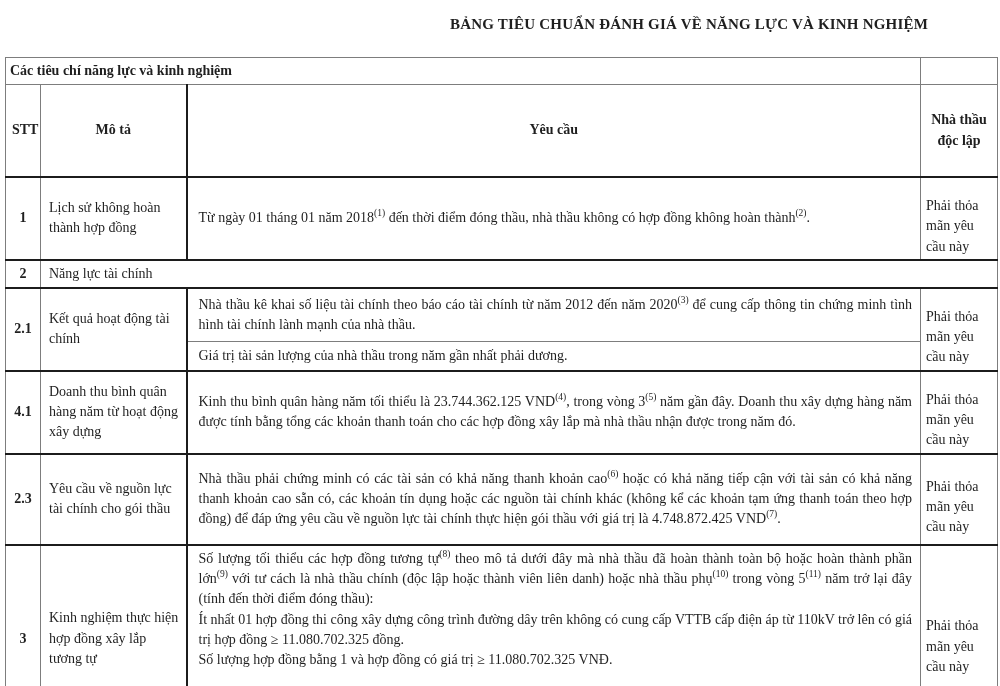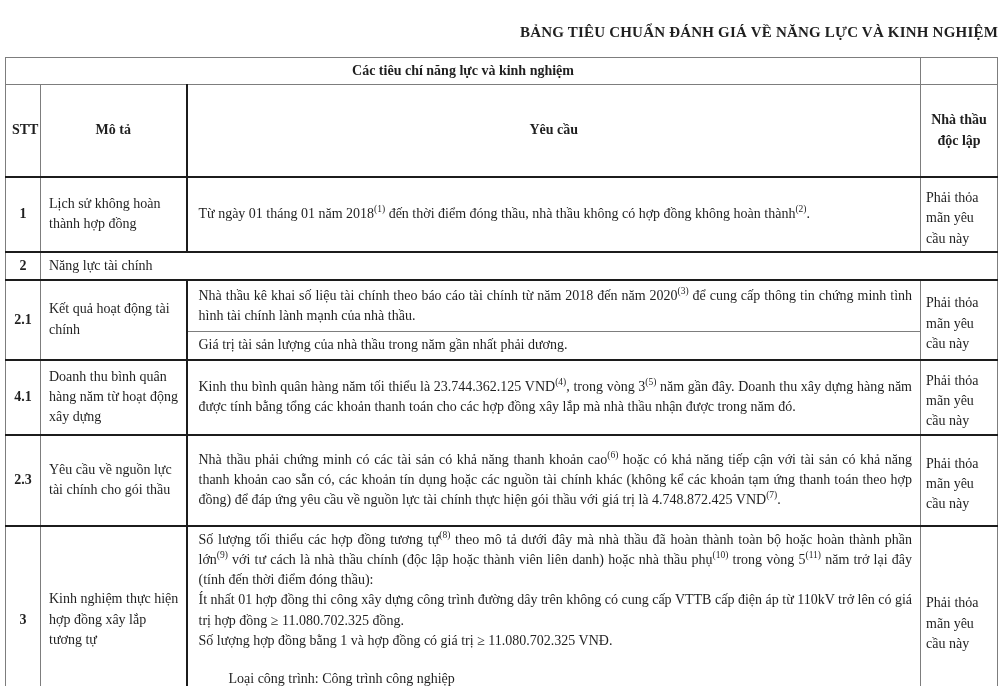--- a/index.html
+++ b/index.html
@@ -6,22 +6,22 @@
   body{
     width:1000px;height:686px;
     background:#ffffff;
     font-family:"Liberation Serif","DejaVu Serif",serif;
     color:#1f1f1f;
     position:relative;
     overflow:hidden;
   }
   .doc-title{
     position:absolute;
-    top:24px;left:450px;width:548px;
-    text-align:right;
+    top:16px;left:450px;width:548px;
+    text-align:left;
     font-weight:bold;
     font-size:15px;
     letter-spacing:.2px;
     white-space:nowrap;
   }
   table.eval{
     position:absolute;
     top:57px;left:5px;
     width:992px;
     border-collapse:collapse;
@@ -35,21 +35,21 @@
   col.c-ind{width:77px;}
   .eval td,.eval th{
     border:1px solid #7d7d7d;
     vertical-align:middle;
     padding:2px 6px;
     background:#fff;
     font-weight:normal;
   }
   tr.group-row td{
     height:24px;
-    text-align:center;
+    text-align:left;
     font-weight:bold;
     padding:1px 4px;
   }
   tr.col-head td{
     height:87px;
     text-align:center;
     font-weight:bold;
   }
   .thickL{border-left:2px solid #1c1c1c !important;}
   tr.major td{border-top:2px solid #1c1c1c;}
@@ -57,21 +57,21 @@
   td.stt{
     text-align:center;
     font-weight:bold;
     padding:2px 2px;
   }
   td.desc{padding:2px 6px 2px 8px;}
   td.req{
     text-align:justify;
     padding:3px 8px 3px 11px;
   }
-  td.ind{padding:10px 3px 2px 5px;}
+  td.ind{padding:18px 3px 2px 5px;}
   sup{font-size:9.5px;line-height:0;}
   .rowh-1{height:59px;}
   .rowh-2{height:28px;}
   .rowh-21a{height:52px;}
   .rowh-21b{height:26px;}
   .rowh-22{height:65px;}
   .rowh-23{height:91px;}
   .rowh-3{height:174px;}
   .p-indent{margin-left:30px;}
   .p-gap{margin-top:18px;}
@@ -110,21 +110,21 @@
   </tr>
 
   <tr class="major rowh-2">
     <td class="stt">2</td>
     <td class="desc" colspan="3">Năng lực tài chính</td>
   </tr>
 
   <tr class="major rowh-21a">
     <td class="stt" rowspan="2">2.1</td>
     <td class="desc" rowspan="2">Kết quả hoạt động tài chính</td>
-    <td class="req thickL"><span>Nhà thầu kê khai số liệu tài chính theo báo cáo tài chính từ năm 2018 đến năm 2020</span><sup>(3)</sup><span> để cung cấp thông tin chứng minh tình hình tài chính lành mạnh của nhà thầu.</span></td>
+    <td class="req thickL"><span>Nhà thầu kê khai số liệu tài chính theo báo cáo tài chính từ năm 2012 đến năm 2020</span><sup>(3)</sup><span> để cung cấp thông tin chứng minh tình hình tài chính lành mạnh của nhà thầu.</span></td>
     <td class="ind" rowspan="2">Phải thỏa mãn yêu cầu này</td>
   </tr>
   <tr class="rowh-21b">
     <td class="req thickL">Giá trị tài sản lượng của nhà thầu trong năm gần nhất phải dương.</td>
   </tr>
 
   <tr class="major rowh-22">
     <td class="stt">4.1</td>
     <td class="desc">Doanh thu bình quân hàng năm từ hoạt động xây dựng</td>
     <td class="req thickL"><span>Kinh thu bình quân hàng năm tối thiểu là 23.744.362.125 VND</span><sup>(4)</sup><span>, trong vòng 3</span><sup>(5)</sup><span> năm gần đây. Doanh thu xây dựng hàng năm được tính bằng tổng các khoản thanh toán cho các hợp đồng xây lắp mà nhà thầu nhận được trong năm đó.</span></td>

